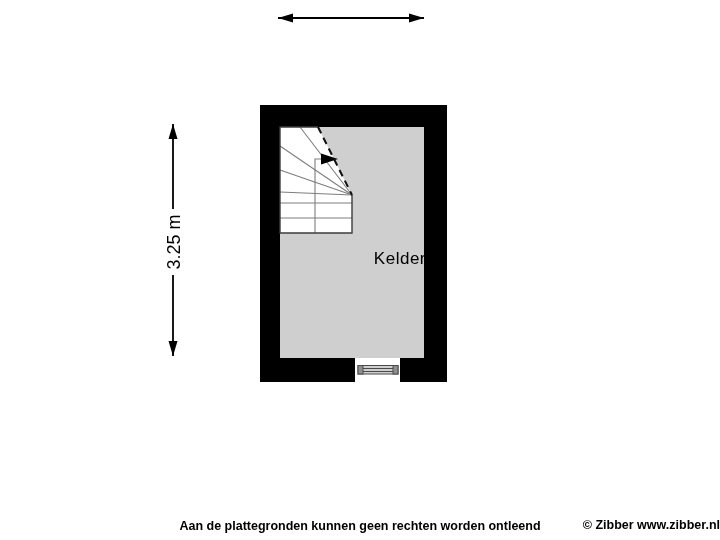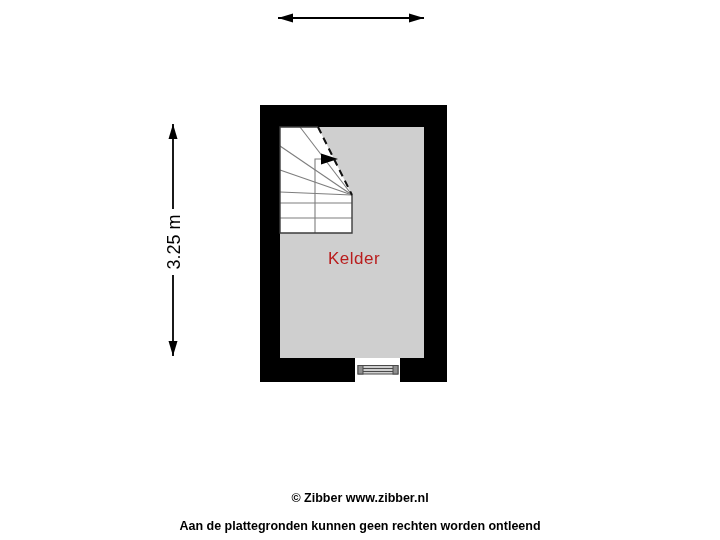--- a/index.html
+++ b/index.html
@@ -46,38 +46,38 @@
     left: 141px;
     top: 230px;
     transform: rotate(-90deg);
     transform-origin: center center;
   }
   .room-label {
     position: absolute;
     left: 282px;
     top: 250px;
     width: 144px;
-    text-align: center;
+    text-align: right;
     font-size: 17px;
     line-height: 17px;
-    color: #b91c1c;
+    color: #000000;
     letter-spacing: 0.5px;
   }
   .footer {
     position: absolute;
     left: 0;
     width: 720px;
     text-align: center;
     color: #000000;
     font-weight: bold;
     font-size: 12.5px;
     line-height: 16px;
   }
   .footer.line1 { top: 501px; margin-top: 17px; }
-  .footer.line2 { top: 490px; }
+  .footer.line2 { top: 517px; text-align: right; }
 </style>
 </head>
 <body>
 
 <div class="stage">
 
   <svg class="plan-svg" viewBox="0 0 720 540">
 
     <g class="dim">
       <line x1="278" y1="18" x2="424" y2="18"></line>

